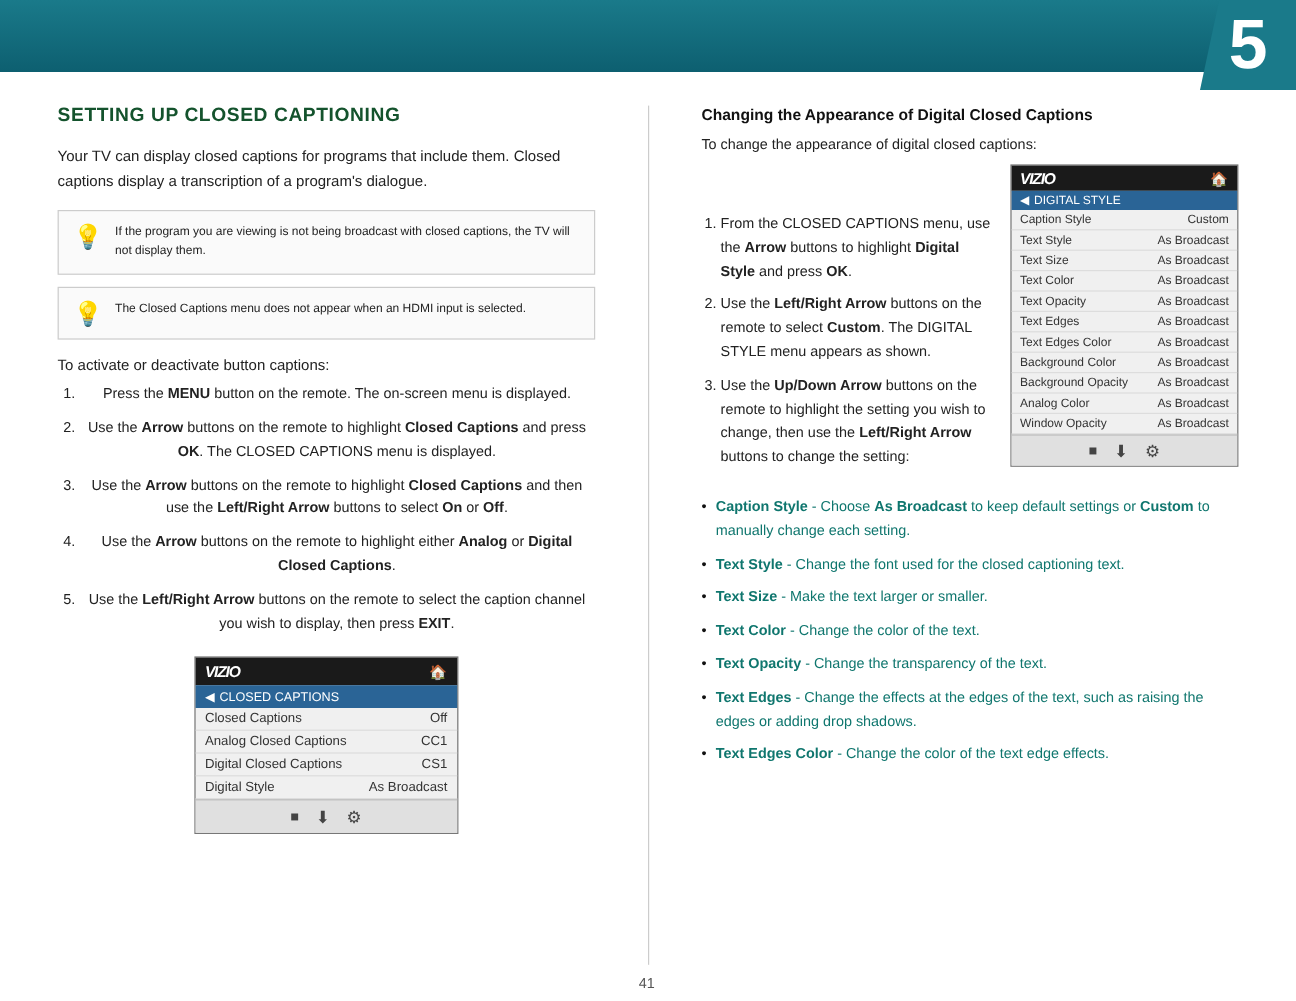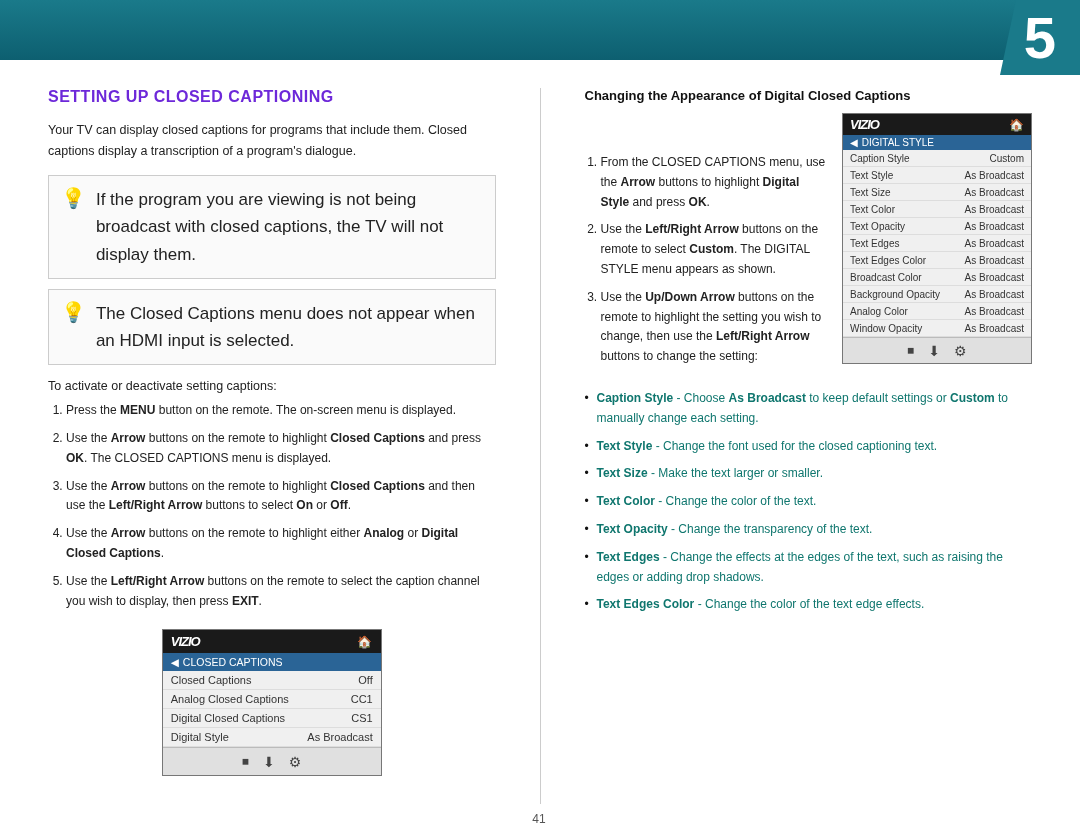--- a/index.html
+++ b/index.html
@@ -61,21 +61,21 @@
       flex: 1;
       min-width: 0;
     }
 
     h1 {
       font-size: 16px;
       font-weight: bold;
       letter-spacing: 0.5px;
       margin-bottom: 14px;
       text-transform: uppercase;
-      color: #6d28d9;
+      color: #14532d;
     }
 
     .intro-text {
       font-size: 12.5px;
       line-height: 1.65;
       margin-bottom: 14px;
       color: #222;
     }
 
     
@@ -91,35 +91,36 @@
 
     .tip-icon {
       font-size: 20px;
       line-height: 1;
       color: #888;
       margin-top: 2px;
       flex-shrink: 0;
     }
 
     .tip-text {
-      font-size: 17px;
+      font-size: 10px;
       line-height: 1.6;
       color: #222;
     }
 
     
     .steps-intro {
       font-size: 12.5px;
       margin: 14px 0 8px 0;
       color: #222;
     }
 
     .steps-list {
       list-style: decimal;
       padding-left: 18px;
+      text-align: center;
     }
 
     .steps-list li {
       font-size: 12px;
       line-height: 1.65;
       margin-bottom: 8px;
       color: #222;
     }
 
     .steps-list li b {
@@ -360,21 +361,21 @@
     <div class="tip-box">
       <div class="tip-icon">💡</div>
       <div class="tip-text">If the program you are viewing is not being broadcast with closed captions, the TV will not display them.</div>
     </div>
 
     <div class="tip-box">
       <div class="tip-icon">💡</div>
       <div class="tip-text">The Closed Captions menu does not appear when an HDMI input is selected.</div>
     </div>
 
-    <p class="steps-intro">To activate or deactivate setting captions:</p>
+    <p class="steps-intro">To activate or deactivate button captions:</p>
 
     <ol class="steps-list">
       <li>Press the <b>MENU</b> button on the remote. The on-screen menu is displayed.</li>
       <li>Use the <b>Arrow</b> buttons on the remote to highlight <b>Closed Captions</b> and press <b>OK</b>. The CLOSED CAPTIONS menu is displayed.</li>
       <li>Use the <b>Arrow</b> buttons on the remote to highlight <b>Closed Captions</b> and then use the <b>Left/Right Arrow</b> buttons to select <b>On</b> or <b>Off</b>.</li>
       <li>Use the <b>Arrow</b> buttons on the remote to highlight either <b>Analog</b> or <b>Digital Closed Captions</b>.</li>
       <li>Use the <b>Left/Right Arrow</b> buttons on the remote to select the caption channel you wish to display, then press <b>EXIT</b>.</li>
     </ol>
 
     <div class="tv-menu-container">
@@ -413,20 +414,21 @@
       </div>
     </div>
   </div>
 
   <div class="divider"></div>
 
   <div class="right-col">
     <p class="section-title-right">Changing the Appearance of Digital Closed Captions</p>
 
 
+    <p class="right-steps-intro">To change the appearance of digital closed captions:</p>
 
     <div class="right-content-row">
       <div class="right-steps">
         <ol>
           <li>From the CLOSED CAPTIONS menu, use the <b>Arrow</b> buttons to highlight <b>Digital Style</b> and press <b>OK</b>.</li>
           <li>Use the <b>Left/Right Arrow</b> buttons on the remote to select <b>Custom</b>. The DIGITAL STYLE menu appears as shown.</li>
           <li>Use the <b>Up/Down Arrow</b> buttons on the remote to highlight the setting you wish to change, then use the <b>Left/Right Arrow</b> buttons to change the setting:</li>
         </ol>
       </div>
 
@@ -464,21 +466,21 @@
           </div>
           <div class="tv-menu-row">
             <span class="label">Text Edges</span>
             <span class="value">As Broadcast</span>
           </div>
           <div class="tv-menu-row">
             <span class="label">Text Edges Color</span>
             <span class="value">As Broadcast</span>
           </div>
           <div class="tv-menu-row">
-            <span class="label">Broadcast Color</span>
+            <span class="label">Background Color</span>
             <span class="value">As Broadcast</span>
           </div>
           <div class="tv-menu-row">
             <span class="label">Background Opacity</span>
             <span class="value">As Broadcast</span>
           </div>
           <div class="tv-menu-row">
             <span class="label">Analog Color</span>
             <span class="value">As Broadcast</span>
           </div>

